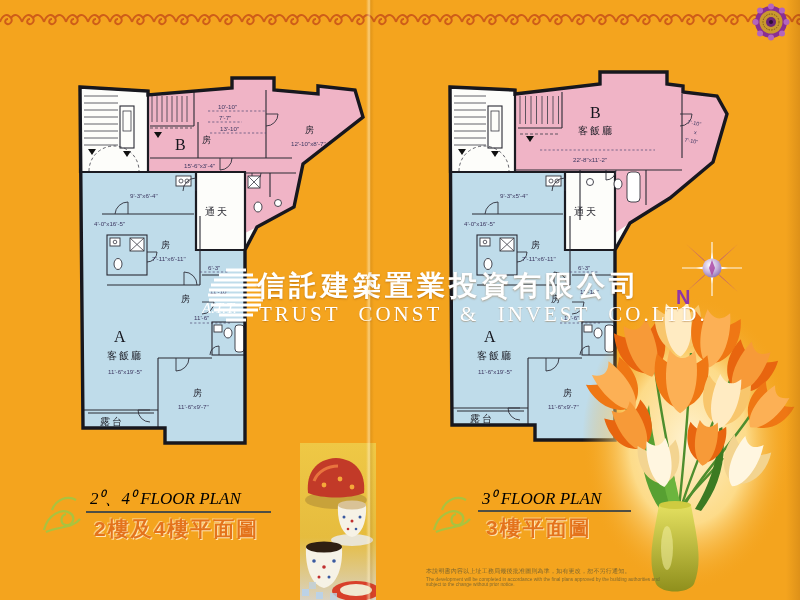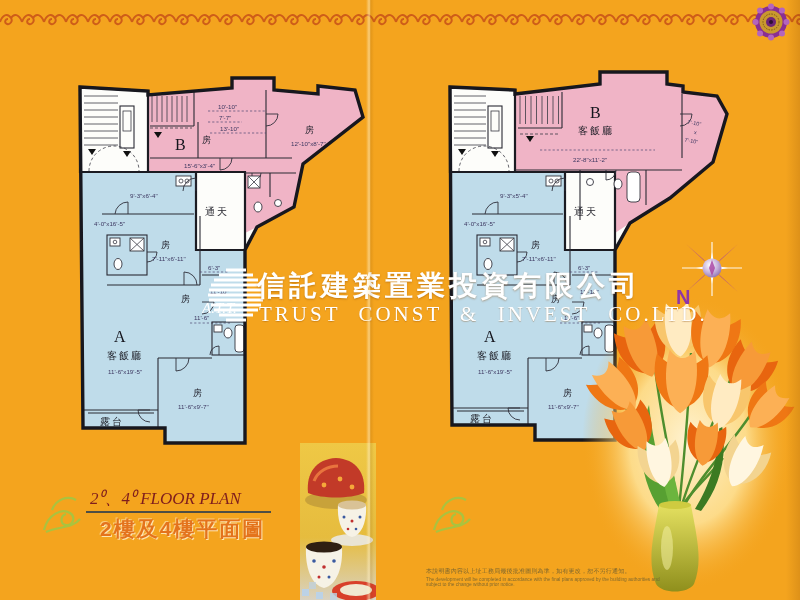--- a/index.html
+++ b/index.html
@@ -30,23 +30,23 @@
   .logo-circle{position:absolute;left:0;top:0;}
   .co-zh{position:absolute;left:55px;top:5px;font-family:"Liberation Serif",serif;font-weight:bold;
          font-size:28px;color:#fff;letter-spacing:4px;white-space:nowrap;text-shadow:0 1px 2px rgba(130,65,0,.4);}
   .co-en{position:absolute;left:57px;top:40px;font-family:"Liberation Serif",serif;font-size:21px;color:#fff;
          letter-spacing:3px;word-spacing:10px;white-space:nowrap;text-shadow:0 1px 1px rgba(130,65,0,.35);}
   
   .compass{left:682px;top:242px;z-index:4;}
   .north{left:676px;top:286px;font-size:20px;font-weight:bold;color:#8F35A8;z-index:4;font-family:"Liberation Sans",sans-serif;}
   
   .caption{z-index:5;white-space:nowrap;}
-  .cap-en{font-family:"Liberation Serif",serif;font-style:italic;font-size:17px;color:#7f1d1d;
+  .cap-en{font-family:"Liberation Serif",serif;font-style:italic;font-size:17px;color:#000000;
           border-bottom:2px solid #4e4e44;display:inline-block;padding:0 30px 1px 4px;}
-  .cap-zh{font-size:21px;font-weight:bold;color:#E4731C;margin-left:14px;margin-top:2px;
+  .cap-zh{font-size:21px;font-weight:bold;color:#E4731C;margin-left:8px;margin-top:2px;
           text-shadow:1px 1px 0 rgba(255,244,214,.8),-1px -1px 0 rgba(255,244,214,.5);letter-spacing:2px;}
   .swirl{z-index:5;}
   
   .flowers{left:583px;top:293px;z-index:3;}
   .tea{left:300px;top:443px;z-index:4;}
   .medallion{left:752px;top:3px;z-index:3;}
   
   .disclaimer{left:426px;top:567px;width:250px;z-index:5;color:#6e5f30;}
   .disc-zh{font-size:6px;letter-spacing:.2px;opacity:.9;}
   .disc-en{font-size:4.8px;opacity:.85;margin-top:1px;}
@@ -456,20 +456,24 @@
     <div class="cap-zh">2樓及4樓平面圖</div>
   </div>
 
   <svg class="abs swirl" style="left:428px;top:486px;" width="48" height="50" viewBox="0 0 48 50">
     <g stroke="#A9C33F" stroke-width="2.2" fill="none">
       <path d="M6,44 C10,28 24,22 32,27 C38,31 35,40 28,39 C22,38 22,30 28,28"></path>
       <path d="M8,46 C20,40 34,43 42,33"></path>
       <path d="M14,24 C18,13 30,9 38,14"></path>
     </g>
   </svg>
+  <div class="abs caption" style="left:478px;top:486px;">
+    <div class="cap-en">3⁰ FLOOR PLAN</div>
+    <div class="cap-zh">3樓平面圖</div>
+  </div>
 
   <div class="abs disclaimer">
     <div class="disc-zh">本說明書內容以上址工務局最後批准圖則為準，如有更改，恕不另行通知。</div>
     <div class="disc-en">The development will be completed in accordance with the final plans approved by the building authorities and subject to the change without prior notice.</div>
   </div>
 
   <div class="abs fold"></div>
   <div class="abs edge-shade"></div>
 </div>
 

